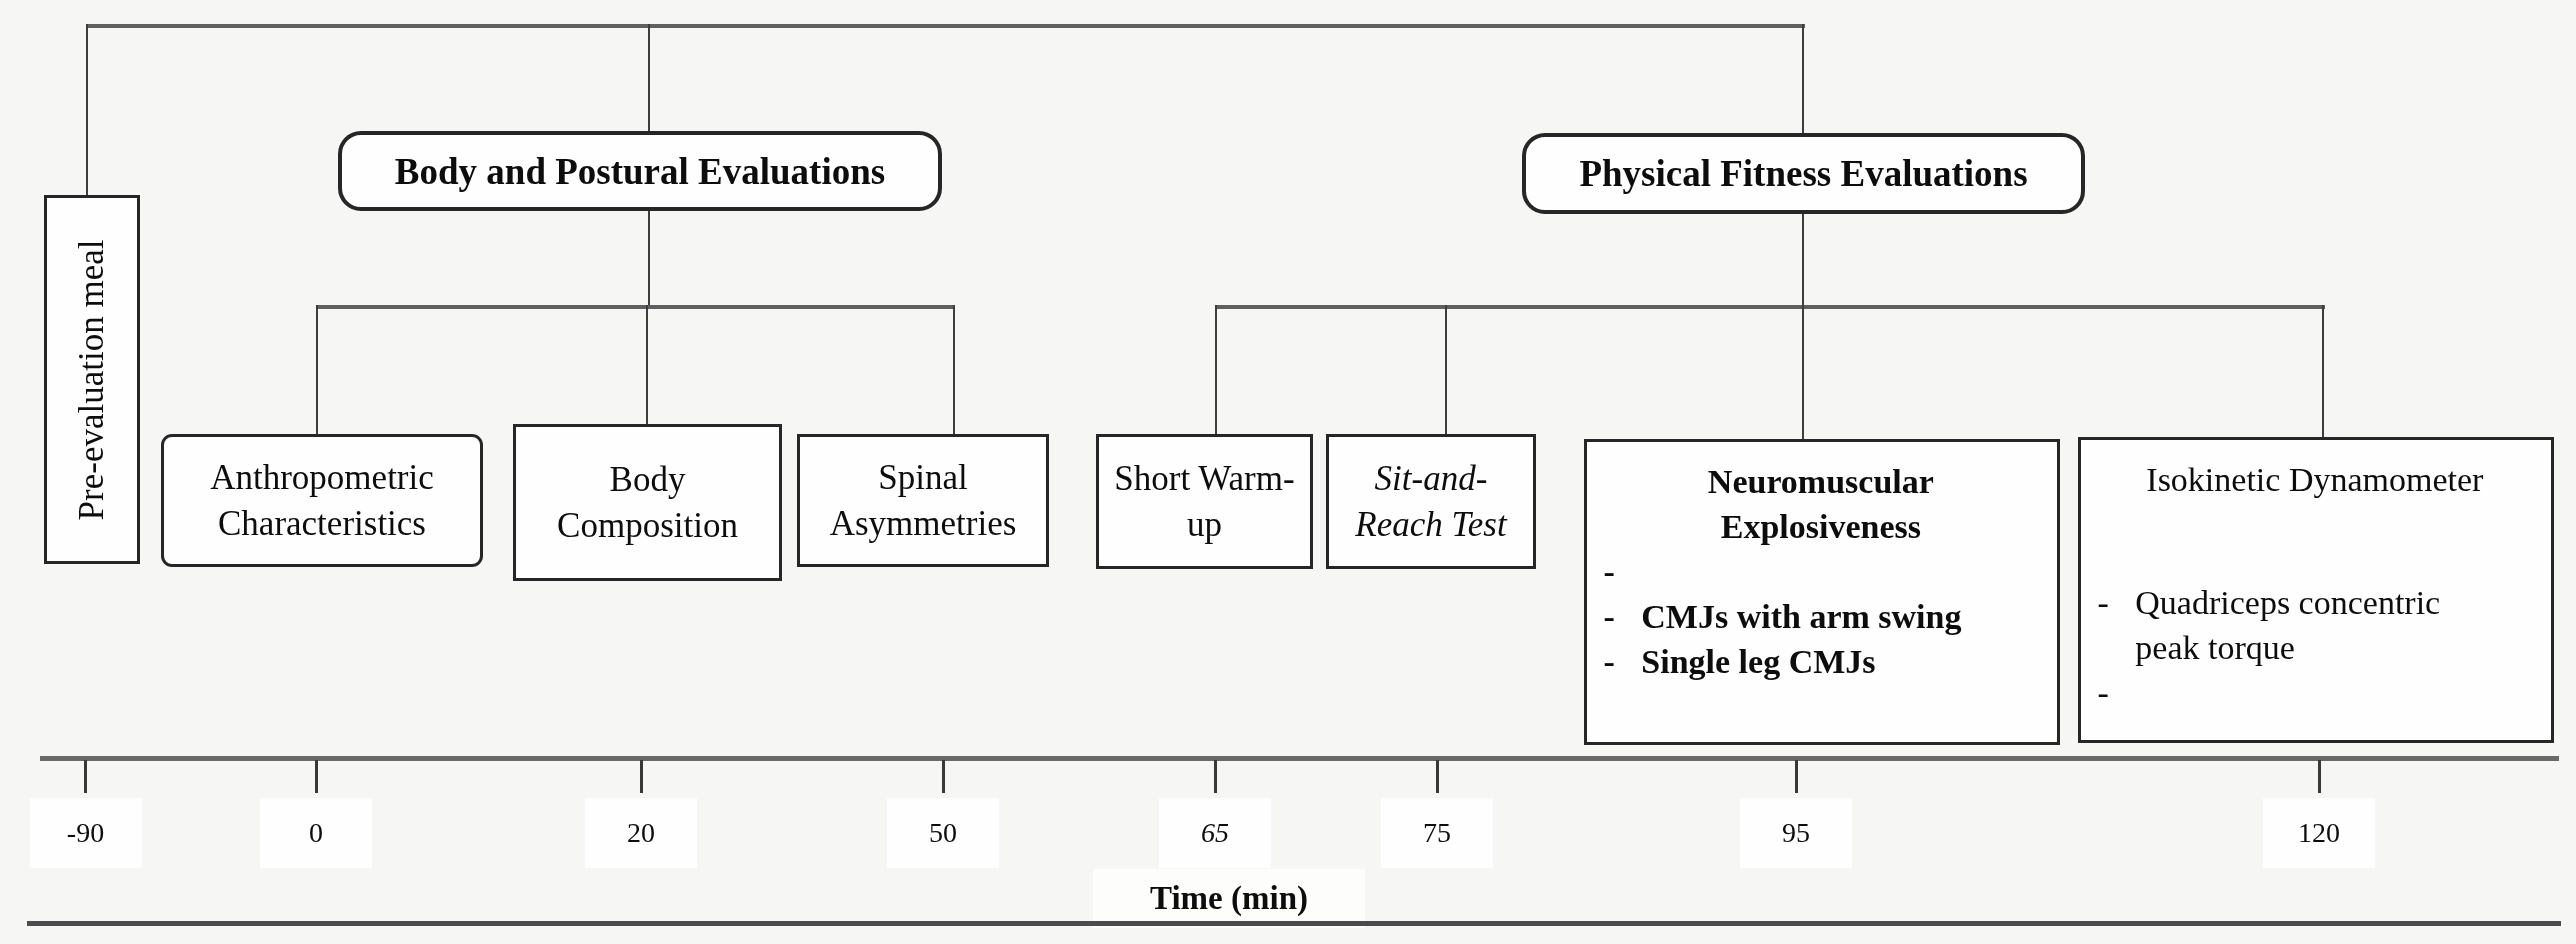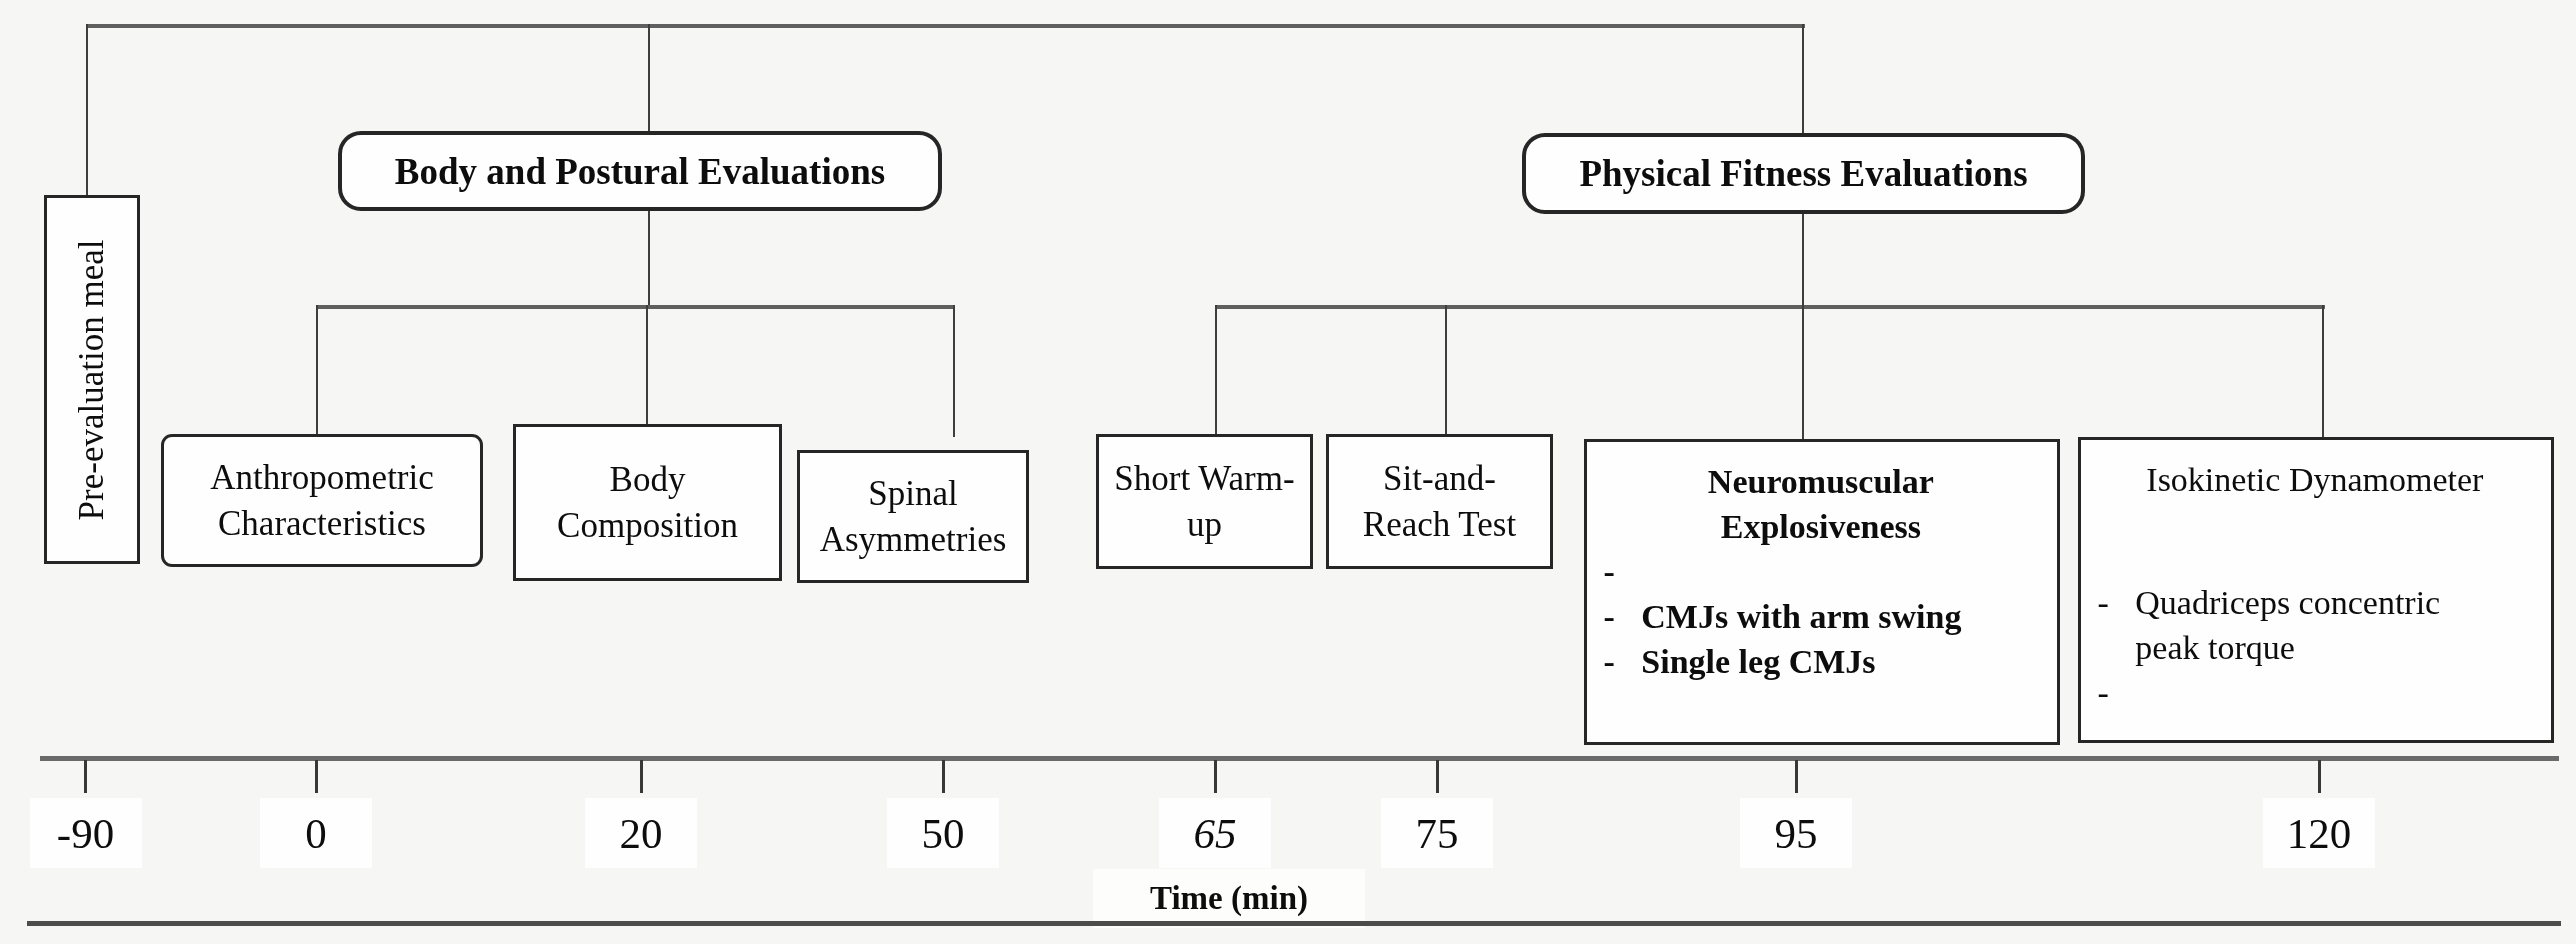--- a/index.html
+++ b/index.html
@@ -55,21 +55,21 @@
 
   
   .tick-label {
     position: absolute;
     width: 112px;
     height: 70px;
     background: #fefefe;
     display: flex;
     align-items: center;
     justify-content: center;
-    font-size: 43px;
+    font-size: 28px;
   }
   .axis-title {
     position: absolute;
     width: 272px;
     height: 59px;
     background: #fdfdfc;
     display: flex;
     align-items: center;
     justify-content: center;
     font-size: 33px;
@@ -112,29 +112,29 @@
   </div>
 
   <div class="node leaf" style="left:161px; top:434px; width:322px; height:133px;border-radius:11px;">
     <span>Anthropometric Characteristics</span>
   </div>
 
   <div class="node leaf" style="left:513px; top:424px; width:269px; height:157px;">
     <span>Body Composition</span>
   </div>
 
-  <div class="node leaf" style="left:797px; top:434px; width:232px; height:133px;margin-top:16px;">
+  <div class="node leaf" style="left:797px; top:434px; width:252px; height:133px;">
     <span>Spinal Asymmetries</span>
   </div>
 
   <div class="node leaf" style="left:1096px; top:434px; width:217px; height:135px;">
     <span>Short Warm-up</span>
   </div>
 
-  <div class="node leaf" style="left:1326px; top:434px; width:227px; height:135px; padding:4.7px 11.8px;">
+  <div class="node leaf" style="left:1326px; top:434px; width:210px; height:135px; padding:4.7px 11.8px;font-style:italic;">
     <span>Sit-and-Reach Test</span>
   </div>
 
   <div class="node detail" style="left:1584px; top:439px; width:476px; height:306px;font-weight:bold;">
     <div class="detail-title">
       <span>Neuromuscular Explosiveness</span>
     </div>
     <div class="bullet-row">
       <div class="bullet-dash">-</div>
     </div>

